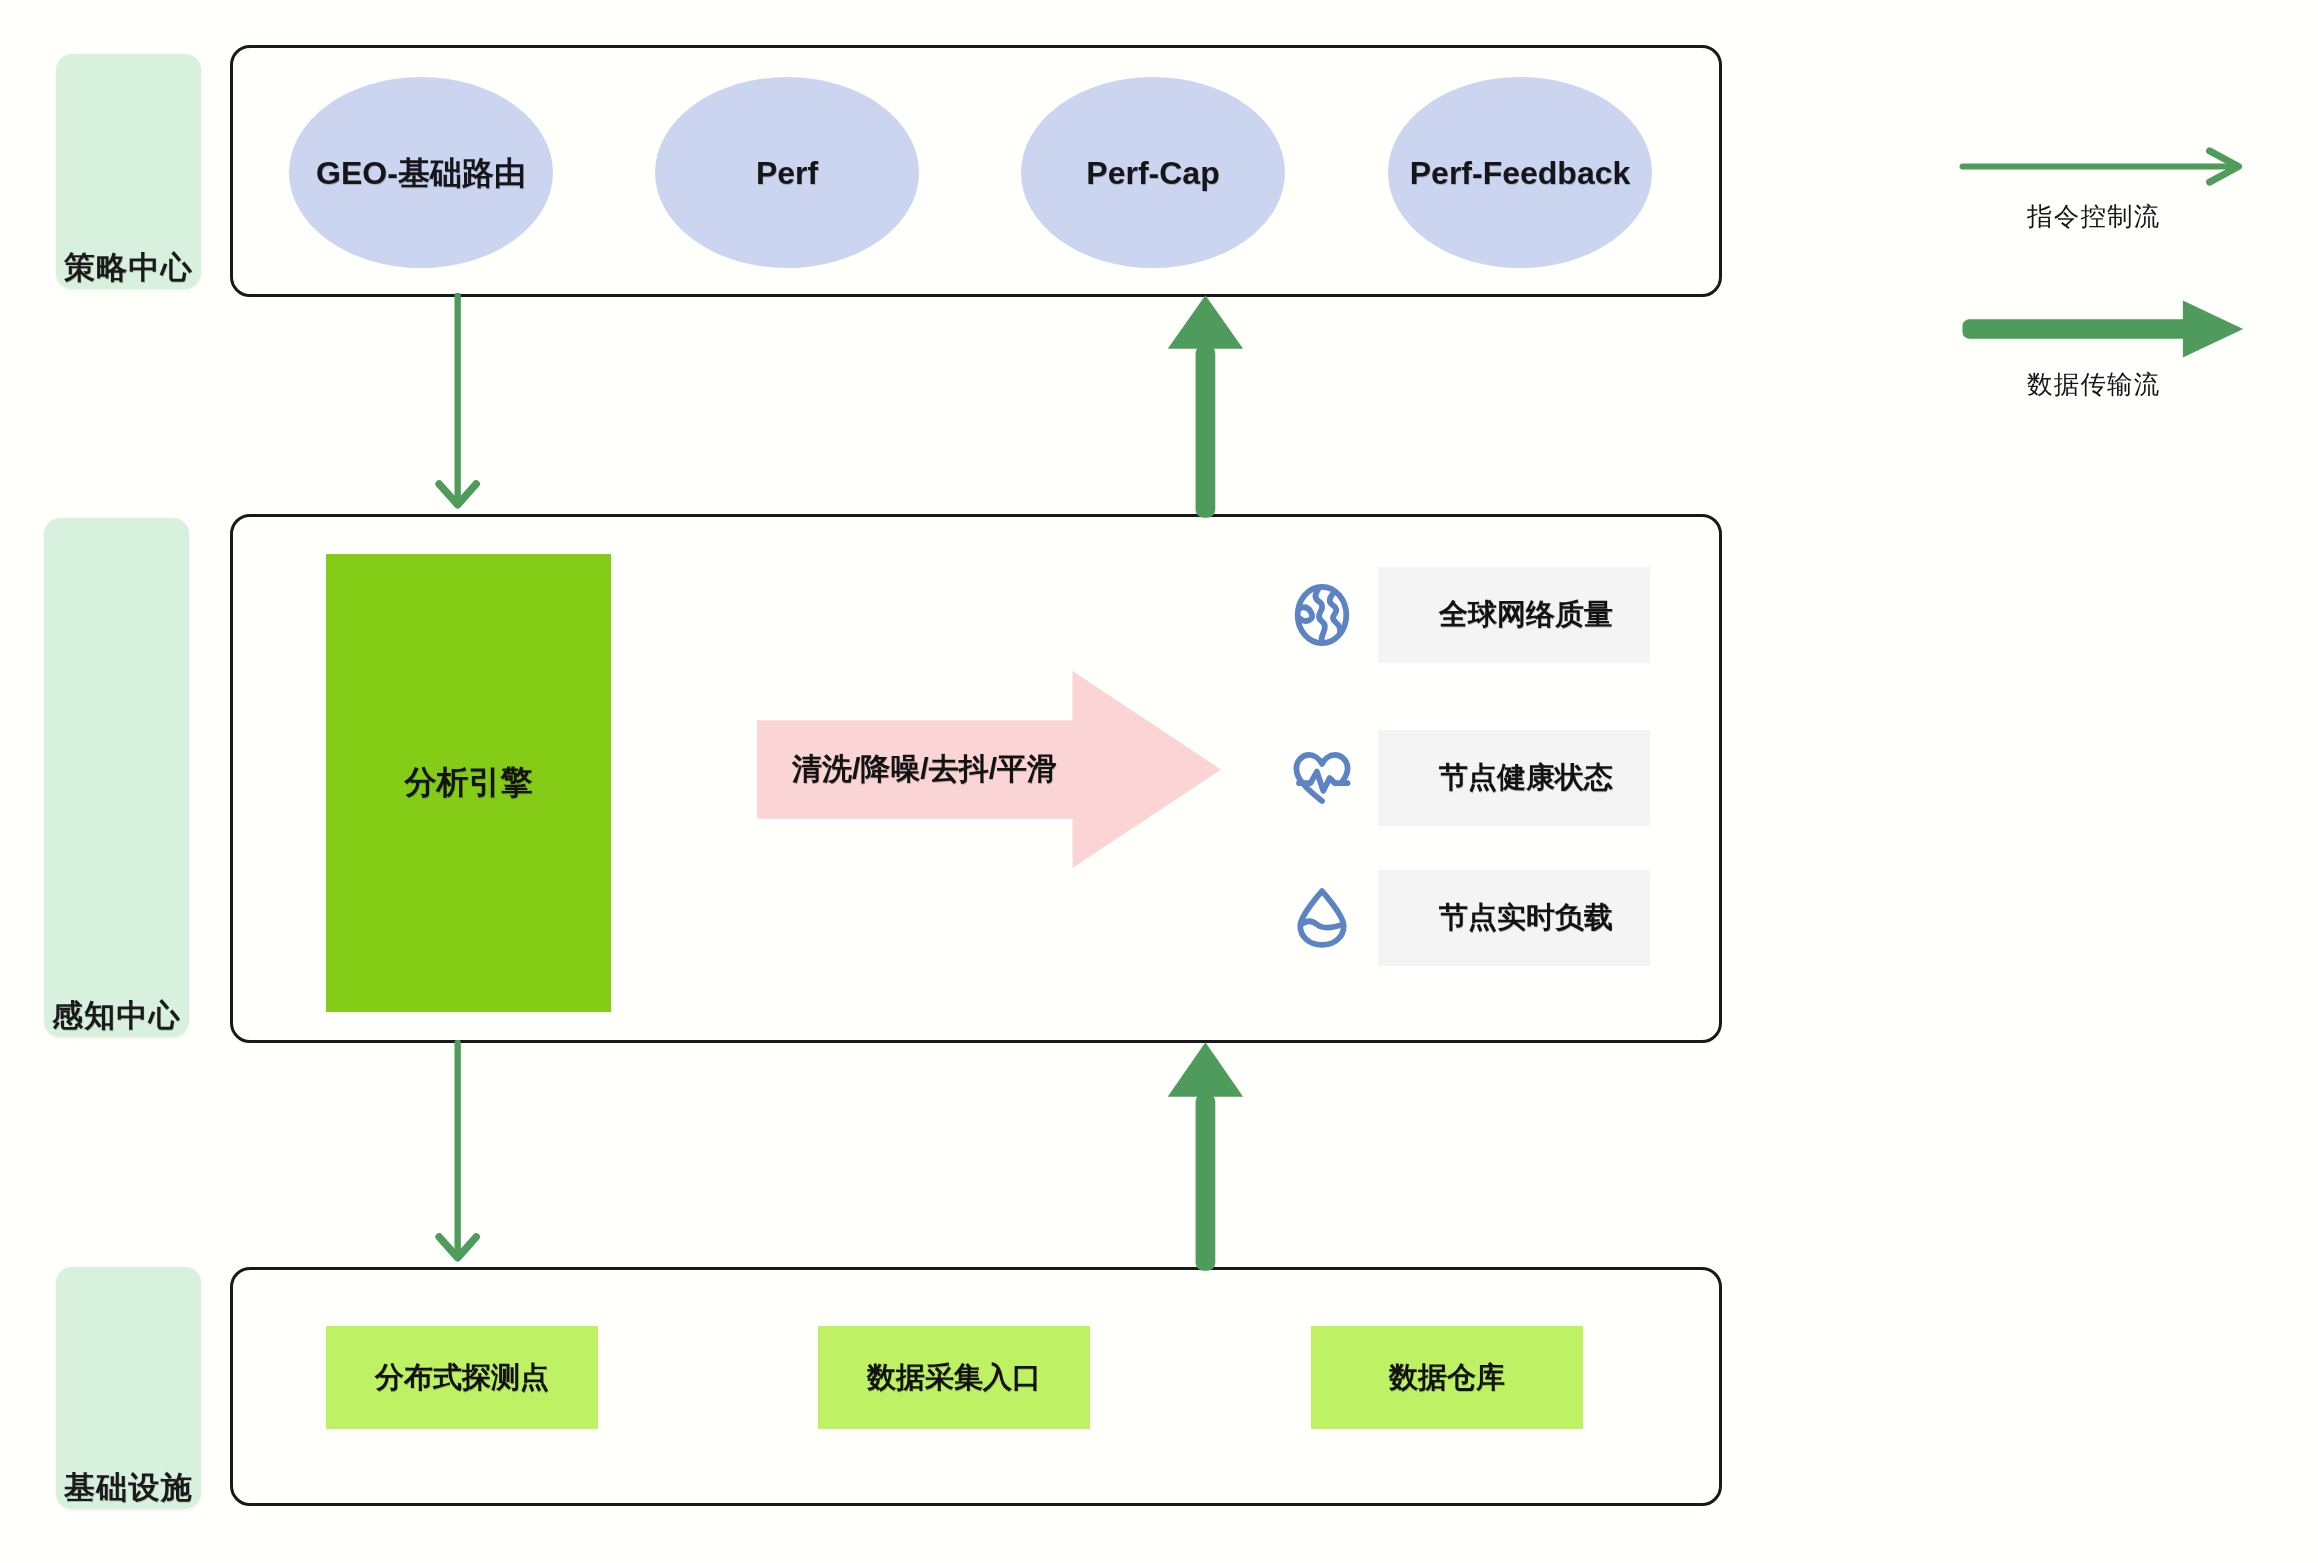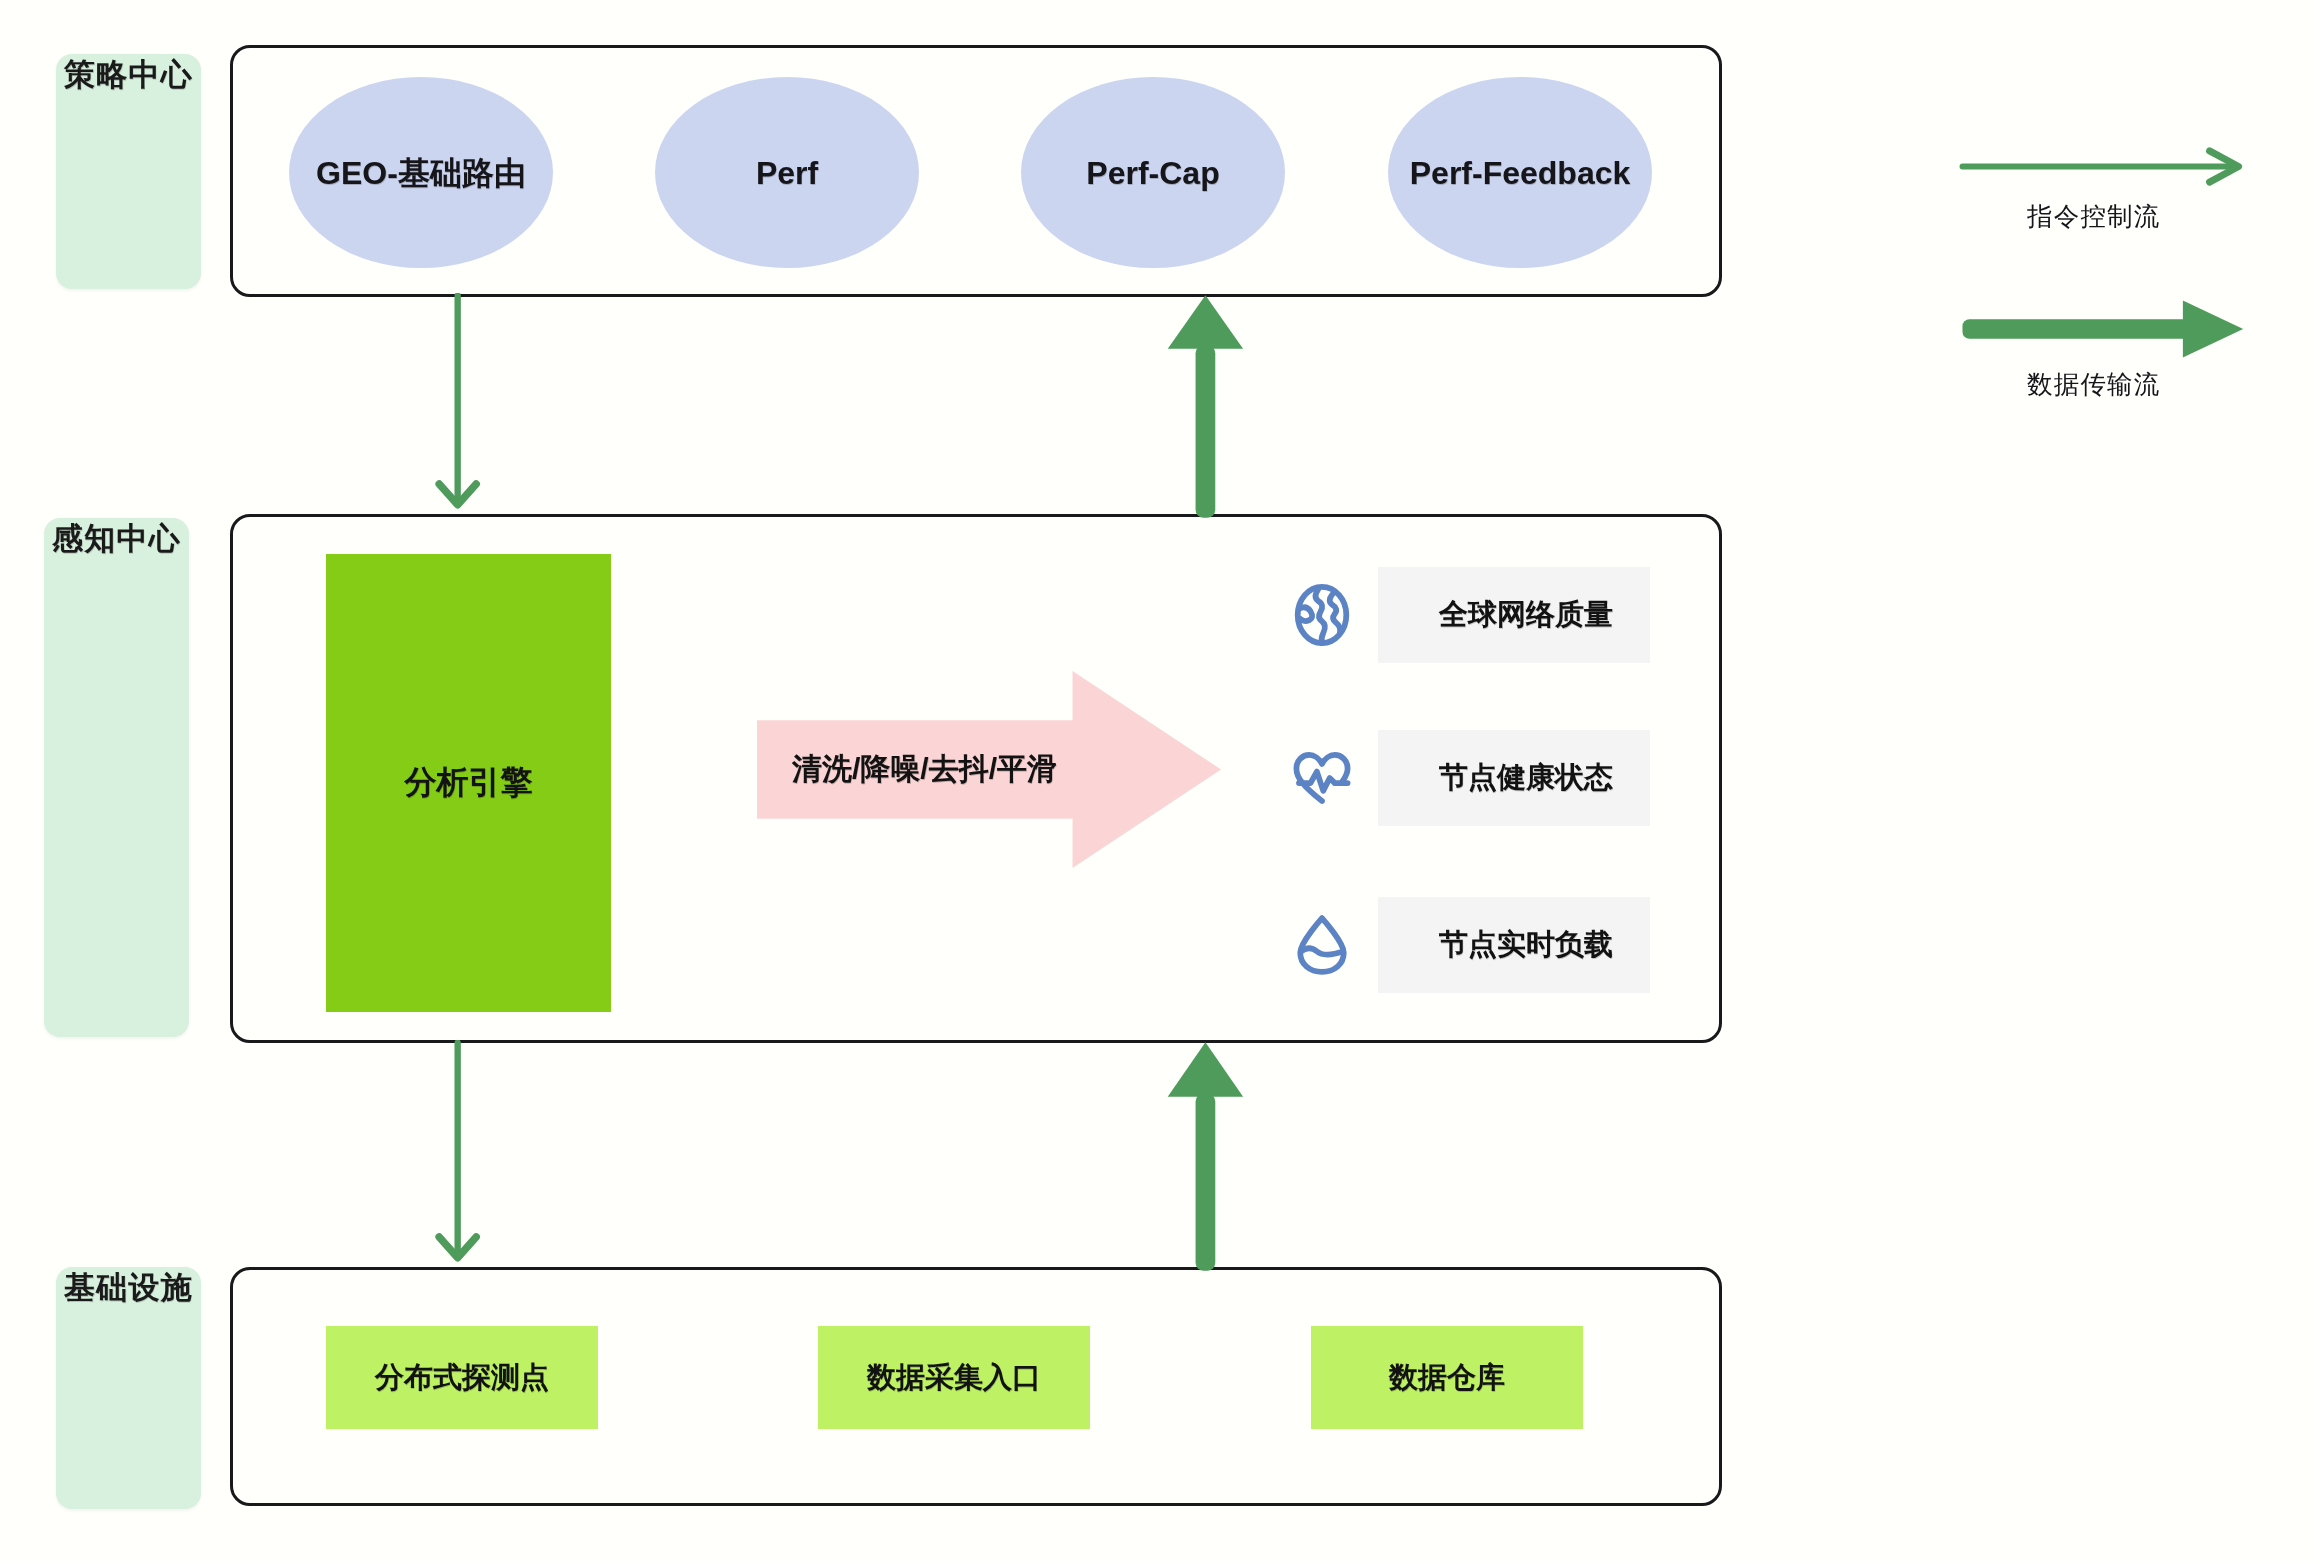--- a/index.html
+++ b/index.html
@@ -17,21 +17,21 @@
     background: #fffffb;
     overflow: hidden;
   }
 
   
   .layer-card {
     position: absolute;
     background: #d8f0de;
     border-radius: 16px;
     display: flex;
-    align-items: flex-start;
+    align-items: flex-end;
     justify-content: center;
     box-shadow: 0 1.2px 3.5px rgba(0,0,0,0.05);
   }
   .layer-card-label {
     font-size: 31px;
     font-weight: 700;
     color: #1a1a1a;
     letter-spacing: 1.2px;
     text-shadow: 0.6px 0.6px 0.6px rgba(0,0,0,0.18);
   }
@@ -225,21 +225,21 @@
           <path d="M50 86 C22 64 10 50 10 35 C10 22 20 14 30 14 C38 14 46 20 50 28
                    C54 20 62 14 70 14 C80 14 90 22 90 35 C90 42 87 48 82 55" fill="none" stroke="#5c83c4" stroke-width="9" stroke-linecap="round" stroke-linejoin="round"></path>
           <path d="M14 58 L32 58 L42 40 L52 70 L62 50 L70 58 L90 58" fill="none" stroke="#5c83c4" stroke-width="9" stroke-linecap="round" stroke-linejoin="round"></path>
         </svg>
       </span>
       <span class="metric-chip">
         <span class="metric-label">节点健康状态</span>
       </span>
     </div>
 
-    <div class="metric-row" style="left:1057px; top:380px;">
+    <div class="metric-row" style="left:1057px; top:353px;">
       <span class="metric-icon">
         <svg viewBox="0 0 100 100" width="64" height="64" aria-hidden="true">
           <path d="M50 8 C50 8 84 46 84 62 C84 80 69 92 50 92 C31 92 16 80 16 62 C16 46 50 8 50 8 Z" fill="none" stroke="#5c83c4" stroke-width="9" stroke-linejoin="round"></path>
           <path d="M17 60 Q30 50 42 60 Q54 70 83 60" fill="none" stroke="#5c83c4" stroke-width="9" stroke-linecap="round"></path>
         </svg>
       </span>
       <span class="metric-chip">
         <span class="metric-label">节点实时负载</span>
       </span>
     </div>

